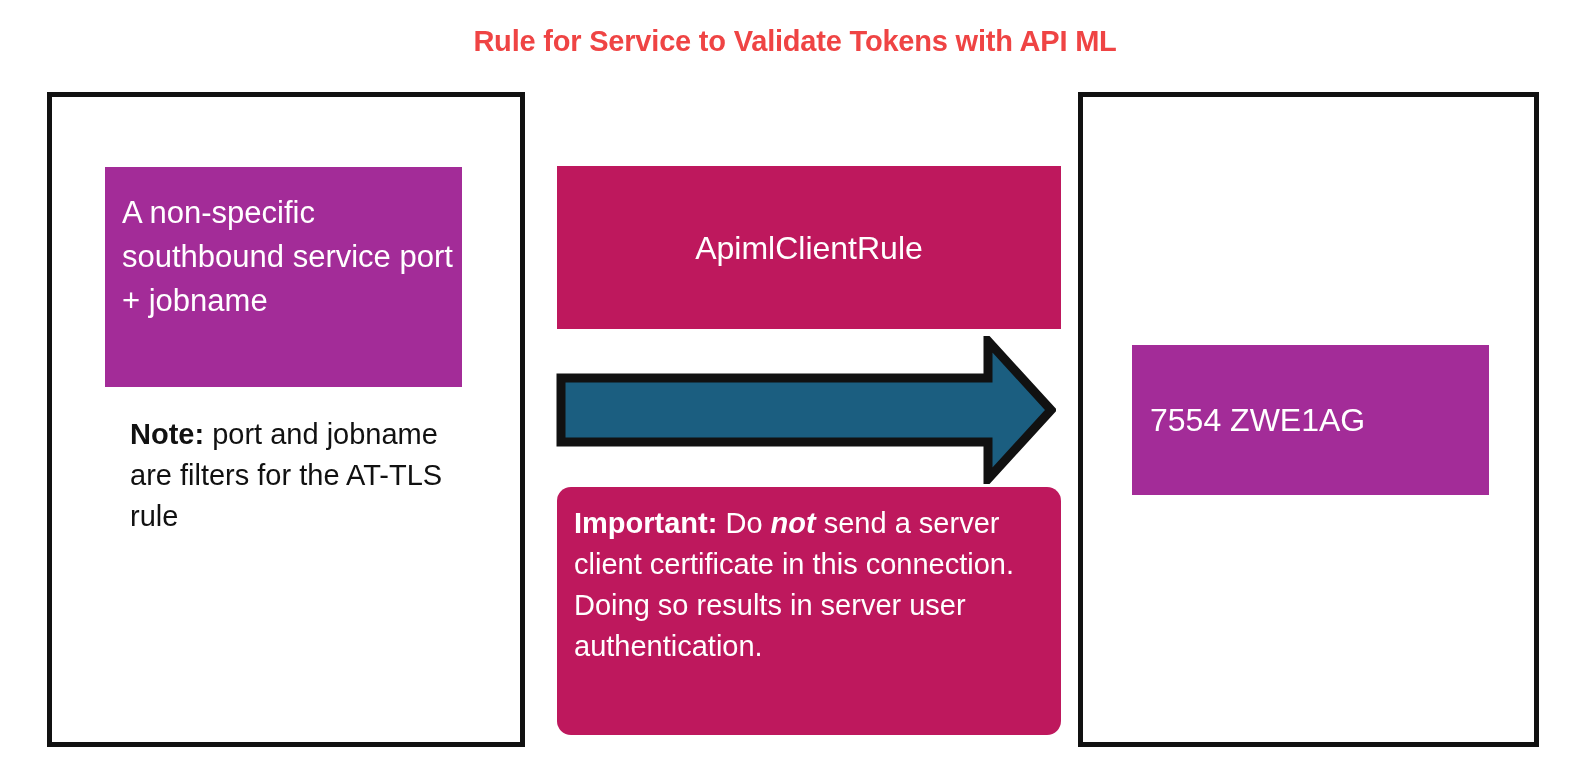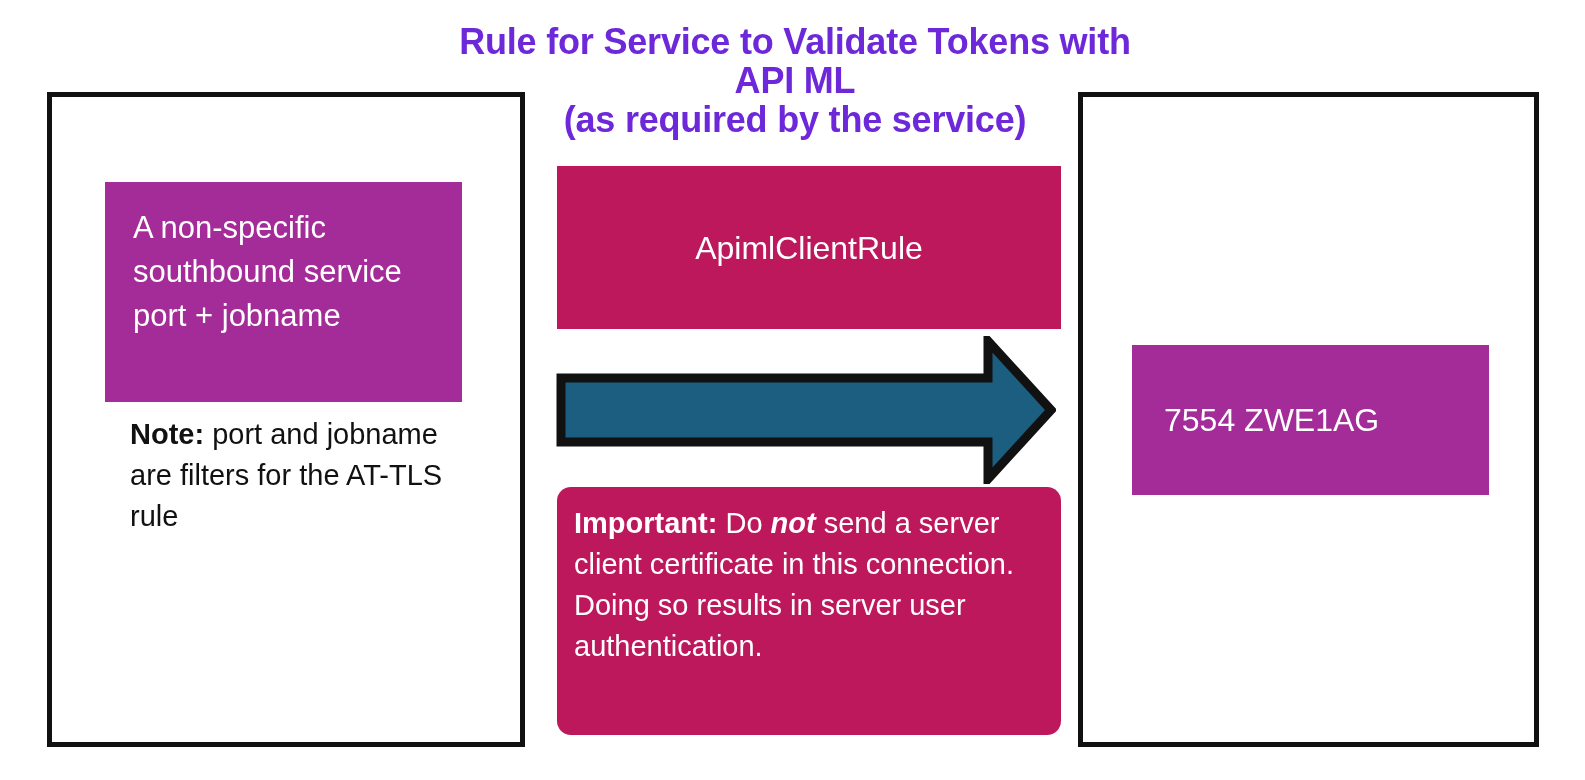--- a/index.html
+++ b/index.html
@@ -20,23 +20,23 @@
   }
 
   
   .diagram-title {
     position: absolute;
     left: 430px;
     top: 22px;
     width: 730px;
     text-align: center;
     font-weight: bold;
-    font-size: 36px;
+    font-size: 29px;
     line-height: 39px;
-    color: #6d28d9;
+    color: #ef4444;
     letter-spacing: -0.2px;
   }
   .diagram-title .line2 { display: block; }
 
   
   .frame {
     position: absolute;
     background: #ffffff;
     border: 5px solid #111111;
     box-sizing: border-box;
@@ -49,37 +49,37 @@
     position: absolute;
     box-sizing: border-box;
     color: #ffffff;
     font-size: 31px;
     line-height: 44px;
   }
   .magenta { background: #A32C98; }
   .teal    { background: #be185d; }
 
   #block-source {
-    left: 105px; top: 182px; width: 357px; height: 220px;
-    padding: 24px 0 0 28px;
+    left: 105px; top: 167px; width: 357px; height: 220px;
+    padding: 24px 0 0 17px;
   }
   #block-rule {
     left: 557px; top: 166px; width: 504px; height: 163px;
     display: flex; align-items: center; justify-content: center;
     font-size: 32px;
   }
   #block-important {
     left: 557px; top: 487px; width: 504px; height: 248px;
     padding: 16px 20px 0 17px;
     font-size: 29px; line-height: 41px; border-radius: 14px;
   }
   #block-target {
     left: 1132px; top: 345px; width: 357px; height: 150px;
     display: flex; align-items: center;
-    padding-left: 32px;
+    padding-left: 18px;
     font-size: 32px;
   }
 
   
   #note-text {
     position: absolute;
     left: 130px; top: 414px; width: 350px;
     font-size: 29px;
     line-height: 41px;
     color: #111111;
@@ -98,21 +98,20 @@
   }
   #flow-arrow svg { display: block; width: 100%; height: 100%; }
 </style>
 </head>
 <body>
 
 <div id="canvas">
 
   <div class="diagram-title">
     <span>Rule for Service to Validate Tokens with API ML</span>
-    <span class="line2">(as required by the service)</span>
   </div>
 
   <div class="frame" id="frame-left"></div>
 
   <div class="frame" id="frame-right"></div>
 
   <div class="block magenta" id="block-source">A non-specific southbound service port + jobname</div>
 
   <div id="note-text">
     <b>Note:</b><span> port and jobname are filters for the AT-TLS rule</span>

